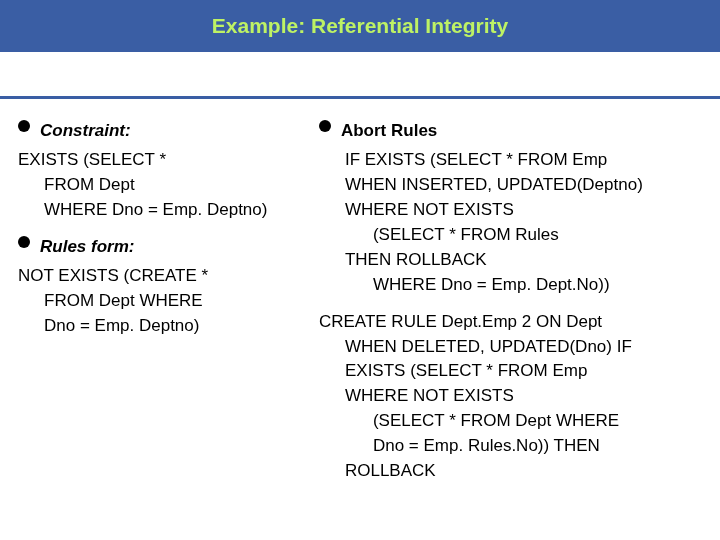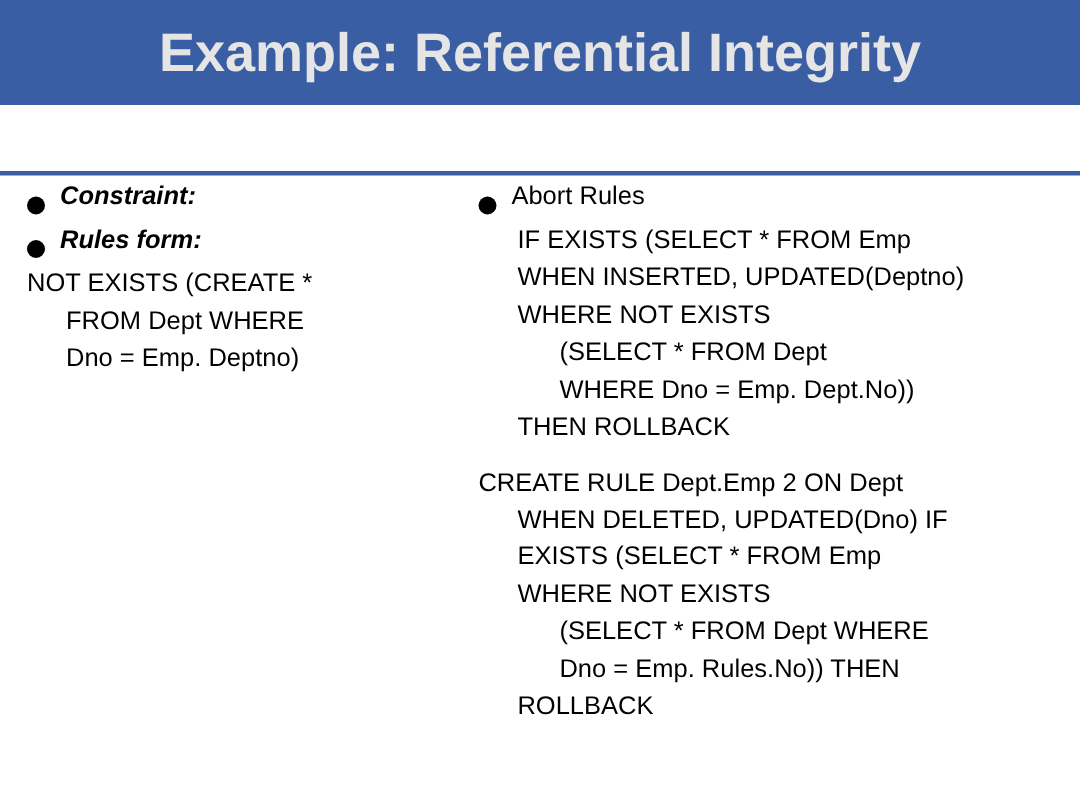--- a/index.html
+++ b/index.html
@@ -17,23 +17,23 @@
     height: 540px;
     position: relative;
     box-sizing: border-box;
   }
   .title-band {
     background: #3a5ea4;
     padding: 14px 0 14px 0;
     text-align: center;
   }
   .title-text {
-    font-size: 36px;
+    font-size: 21px;
     font-weight: bold;
-    color: #e5e5e5;
+    color: #bef264;
     text-align: right;
   }
   .divider {
     height: 3px;
     background: #3a5ea4;
     margin-top: 44px;
   }
   .body {
     position: absolute;
     top: 120px;
@@ -49,37 +49,37 @@
     width: 44%;
     padding-right: 6px;
     box-sizing: border-box;
   }
   .col-right {
     width: 56%;
     box-sizing: border-box;
   }
   .bullet-row {
     display: flex;
-    align-items: flex-end;
+    align-items: flex-start;
     margin-bottom: 6px;
   }
   .bullet {
     width: 12px;
     height: 12px;
     background: #000000;
     border-radius: 50%;
     flex: 0 0 12px;
     margin-right: 10px;
   }
   .bullet-label {
     font-weight: bold;
     font-style: italic;
   }
   .bullet-label2 {
-    font-weight: normal;
+    font-weight: bold;
   }
   .code-block {
     margin: 2px 0 14px 0;
   }
   .code-block .line { margin: 2px 0; }
   .ind1 { padding-left: 26px; }
   .ind2 { padding-left: 54px; }
 </style>
 </head>
 <body>
@@ -90,20 +90,25 @@
   </div>
   <div class="divider"></div>
 
   <div class="body">
     <div class="col-left">
 
       <div class="bullet-row">
         <span class="bullet"></span>
         <span class="bullet-label">Constraint:</span>
       </div>
+      <div class="code-block">
+        <div class="line">EXISTS (SELECT *</div>
+        <div class="line ind1">FROM Dept</div>
+        <div class="line ind1">WHERE Dno = Emp. Deptno)</div>
+      </div>
 
       <div class="bullet-row">
         <span class="bullet"></span>
         <span class="bullet-label">Rules form:</span>
       </div>
       <div class="code-block">
         <div class="line">NOT EXISTS (CREATE *</div>
         <div class="line ind1">FROM Dept WHERE</div>
         <div class="line ind1">Dno = Emp. Deptno)</div>
       </div>
@@ -112,23 +117,23 @@
     <div class="col-right">
       <div class="bullet-row">
         <span class="bullet"></span>
         <span class="bullet-label2">Abort Rules</span>
       </div>
 
       <div class="code-block">
         <div class="line ind1">IF EXISTS (SELECT * FROM Emp</div>
         <div class="line ind1">WHEN INSERTED, UPDATED(Deptno)</div>
         <div class="line ind1">WHERE NOT EXISTS</div>
-        <div class="line ind2">(SELECT * FROM Dept</div>
+        <div class="line ind2">(SELECT * FROM Rules</div>
+        <div class="line ind1">THEN ROLLBACK</div>
         <div class="line ind2">WHERE Dno = Emp. Dept.No))</div>
-        <div class="line ind1">THEN ROLLBACK</div>
       </div>
 
       <div class="code-block">
         <div class="line">CREATE RULE Dept.Emp 2 ON Dept</div>
         <div class="line ind1">WHEN DELETED, UPDATED(Dno) IF</div>
         <div class="line ind1">EXISTS (SELECT * FROM Emp</div>
         <div class="line ind1">WHERE NOT EXISTS</div>
         <div class="line ind2">(SELECT * FROM Dept WHERE</div>
         <div class="line ind2">Dno = Emp. Rules.No)) THEN</div>
         <div class="line ind1">ROLLBACK</div>

